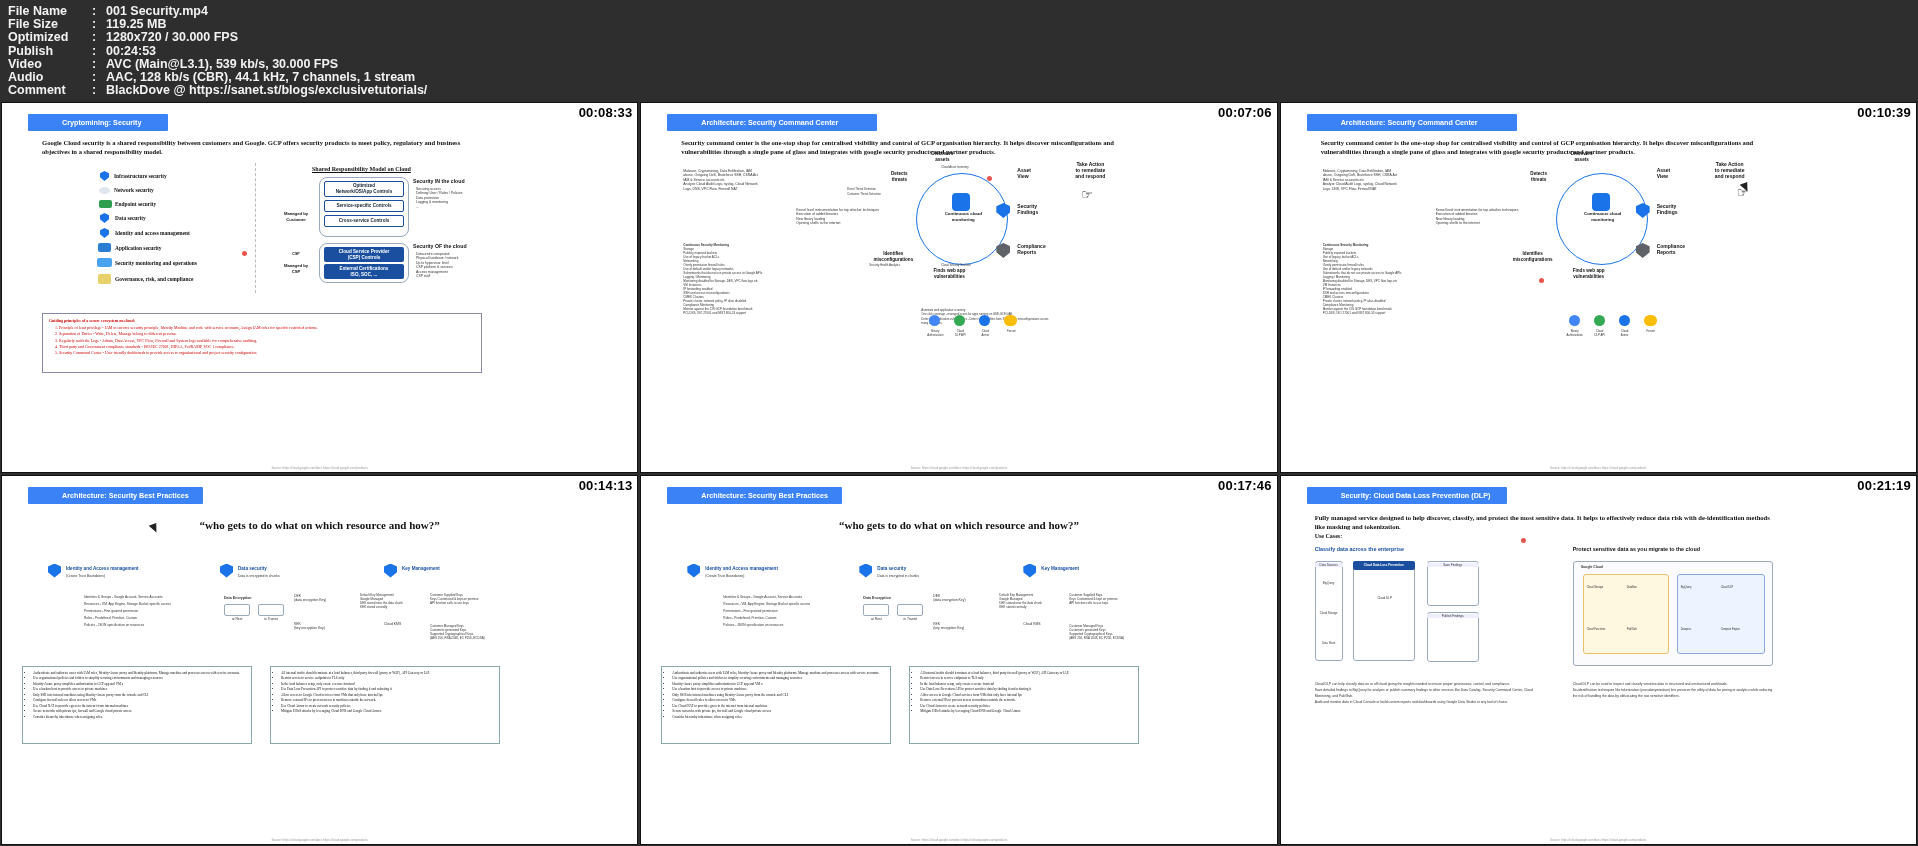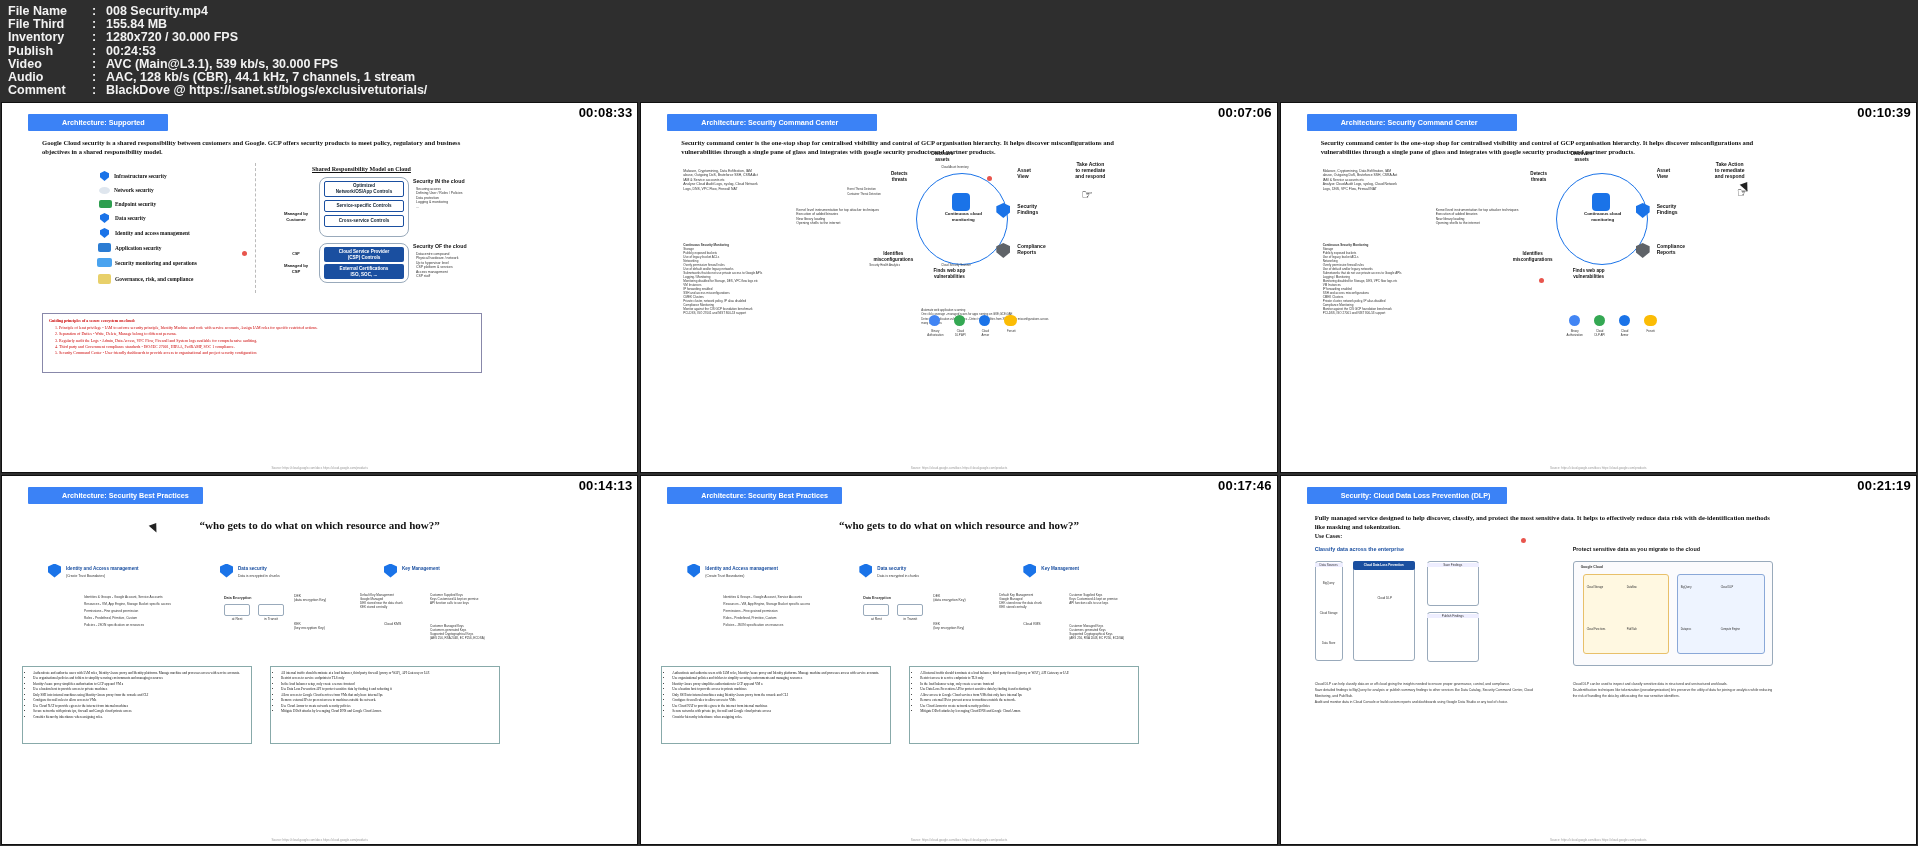--- a/index.html
+++ b/index.html
@@ -147,29 +147,29 @@
     position:absolute; font-size:13px; color:#111; line-height:1;
   }
 </style>
 </head>
 <body>
 
 <div id="header">
   <div class="meta-row">
     <span class="meta-key">File Name</span>
     <span class="meta-sep">:</span>
-    <span class="meta-val">008 Security.mp4</span>
+    <span class="meta-val">001 Security.mp4</span>
   </div>
   <div class="meta-row">
-    <span class="meta-key">File Third</span>
+    <span class="meta-key">File Size</span>
     <span class="meta-sep">:</span>
-    <span class="meta-val">155.84 MB</span>
+    <span class="meta-val">119.25 MB</span>
   </div>
   <div class="meta-row">
-    <span class="meta-key">Inventory</span>
+    <span class="meta-key">Optimized</span>
     <span class="meta-sep">:</span>
     <span class="meta-val">1280x720 / 30.000 FPS</span>
   </div>
   <div class="meta-row">
     <span class="meta-key">Publish</span>
     <span class="meta-sep">:</span>
     <span class="meta-val">00:24:53</span>
   </div>
   <div class="meta-row">
     <span class="meta-key">Video</span>
@@ -186,21 +186,21 @@
     <span class="meta-sep">:</span>
     <span class="meta-val">BlackDove @ https://sanet.st/blogs/exclusivetutorials/</span>
   </div>
 </div>
 
 <div id="sheet">
 
   <div class="thumb">
     <span class="ts">00:08:33</span>
     <div class="slide">
-      <div class="pill" style="left:26px;top:11px;width:140px;">Architecture: Supported</div>
+      <div class="pill" style="left:26px;top:11px;width:140px;">Cryptomining: Security</div>
       <div class="body-text" style="left:40px;top:35px;width:420px;">Google Cloud security is a shared responsibility between customers and Google. GCP offers security products to meet policy, regulatory and business objectives in a shared responsibility model.</div>
 
       <div class="shield" style="left:98px;top:68px;"></div>
         <span class="listrow" style="left:112px;top:70px;">Infrastructure security</span>
       <div class="cloudy" style="left:97px;top:84px;"></div>
         <span class="listrow" style="left:112px;top:84px;">Network security</span>
       <div class="icon-sq" style="left:97px;top:97px;width:13px;height:8px;background:#2e9e4f;"></div>
         <span class="listrow" style="left:113px;top:98px;">Endpoint security</span>
       <div class="shield" style="left:98px;top:110px;"></div>
         <span class="listrow" style="left:113px;top:112px;">Data security</span>

